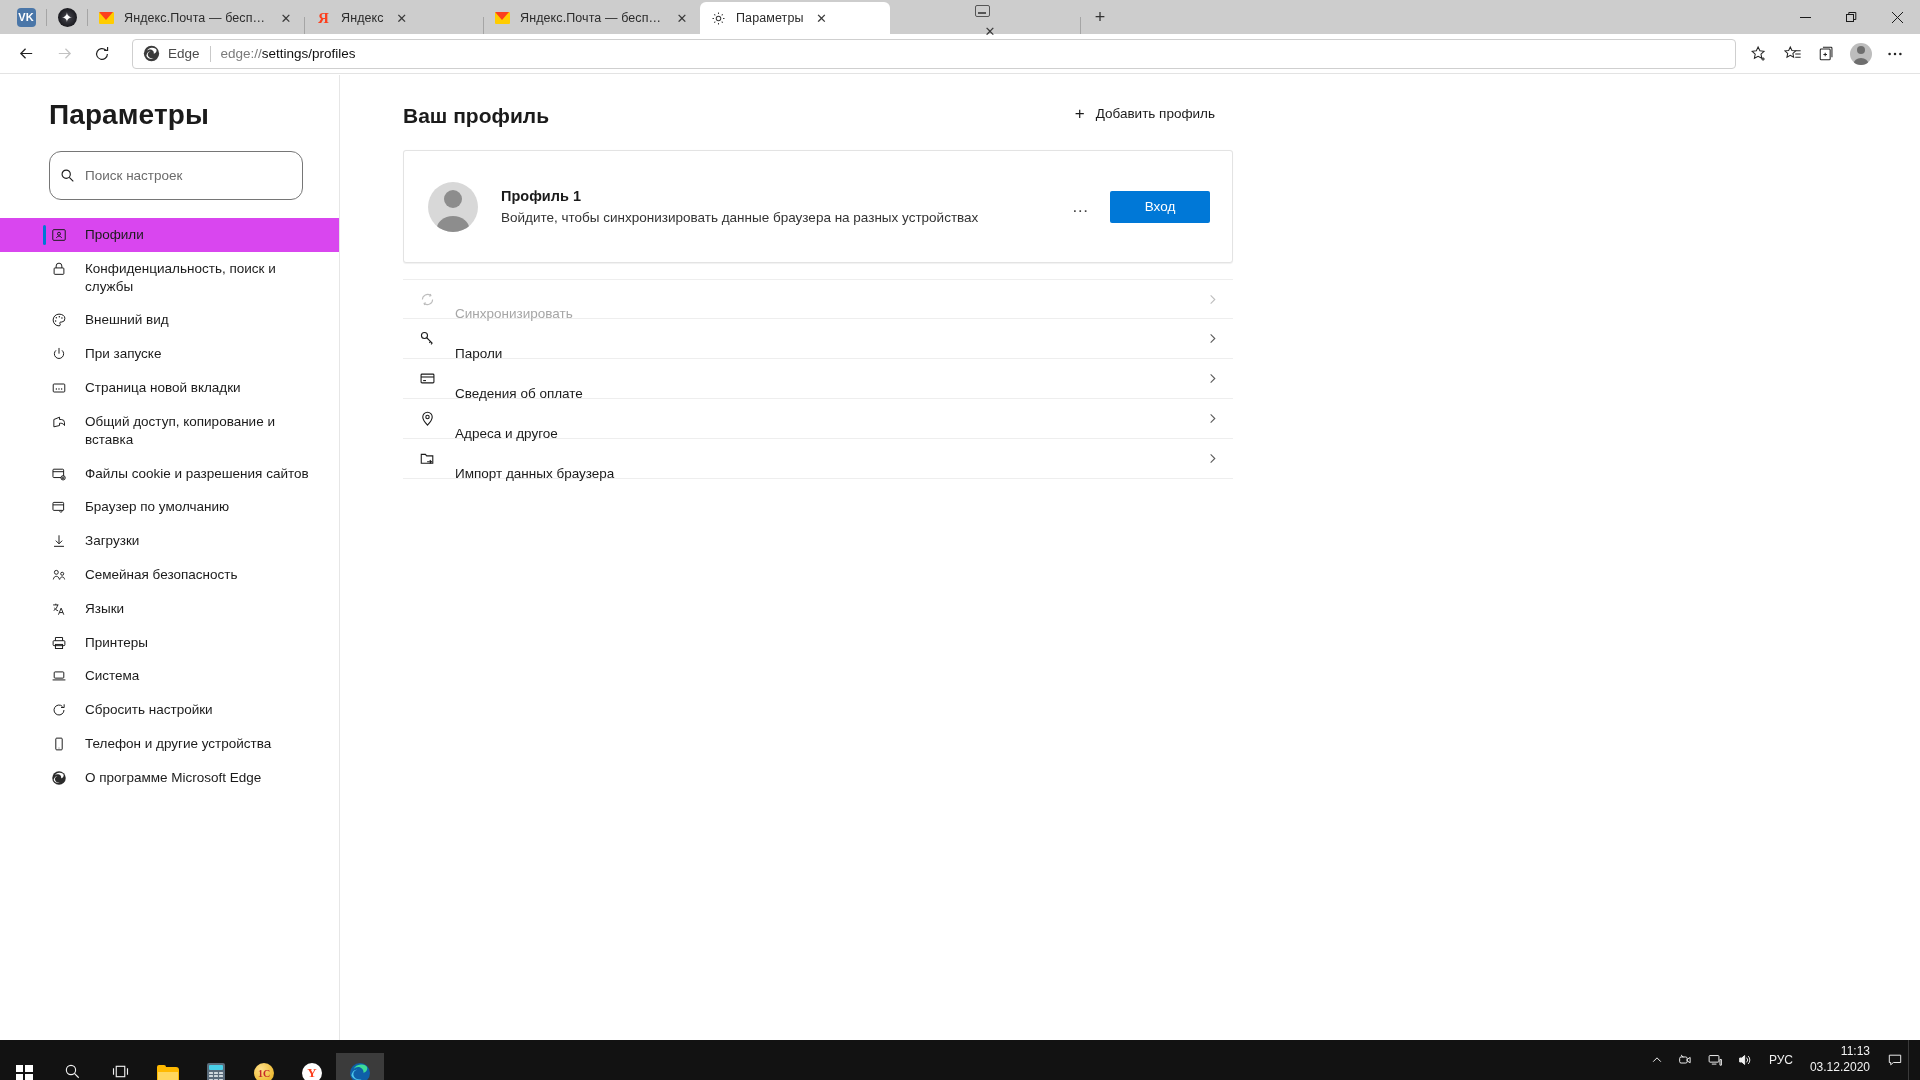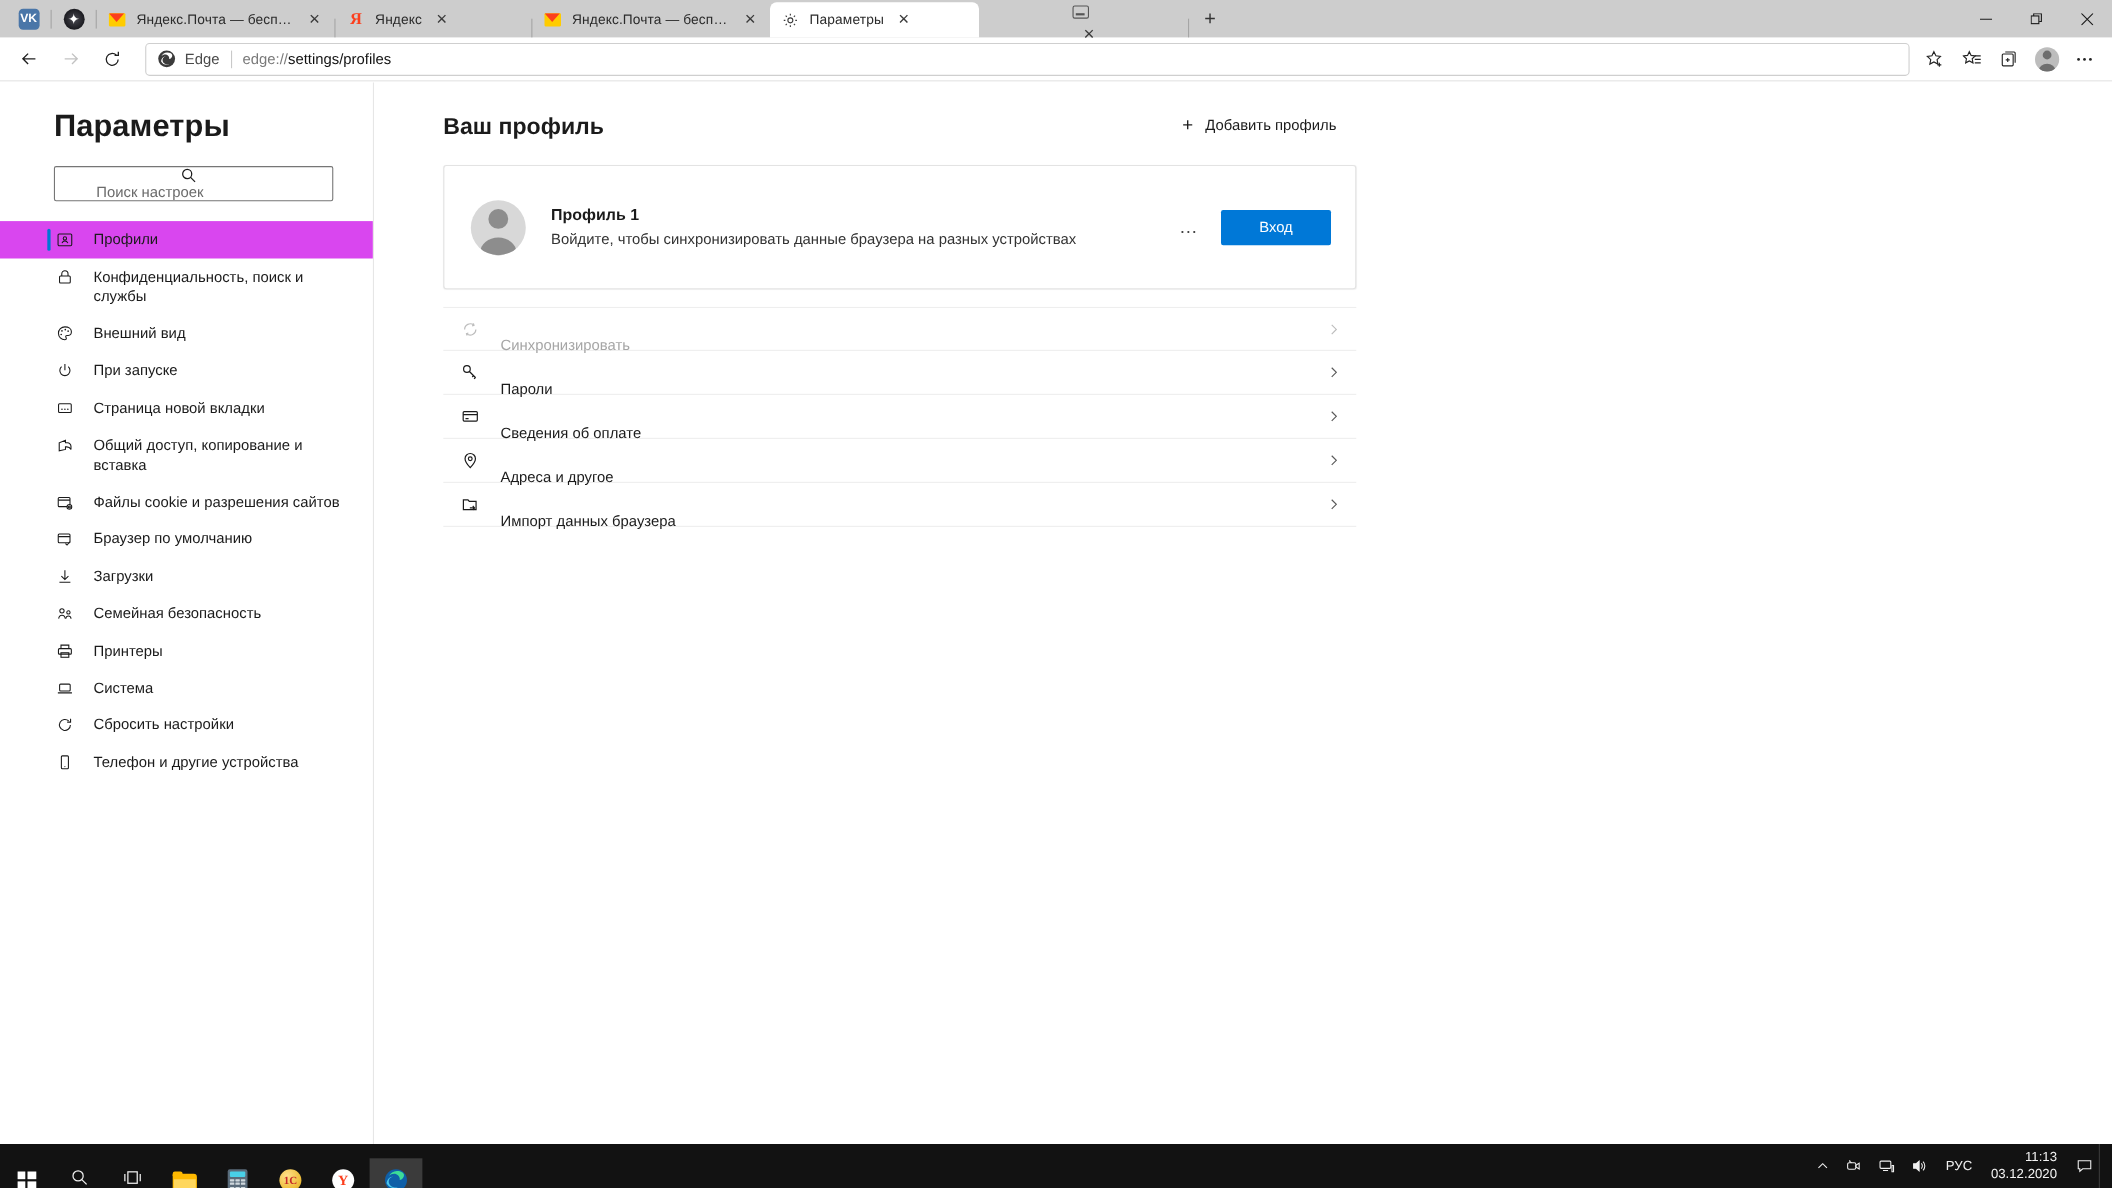--- a/index.html
+++ b/index.html
@@ -181,27 +181,26 @@
     border-right: 1px solid #e6e6e6;
     padding: 24px 0 0 0;
     overflow: hidden;
   }
   .settings-title {
     font-size: 28px; font-weight: 600; color: #1b1b1b;
     padding: 0 0 20px 49px; letter-spacing: .1px;
   }
   .searchbox {
     margin: 0 36px 0 49px;
-    height: 32px;
+    height: 49px;
     border: 1px solid #767676;
-    border-radius: 2px;
+    border-radius: 12px;
     display: flex; align-items: center;
     padding: 0 10px;
     background: #fff;
-    flex-direction: column;
   }
   .searchbox .sicon { color: #1b1b1b; margin-right: 10px; display: flex; }
   .searchbox input {
     border: 0; outline: 0; flex: 1;
     font-size: 13.5px; color: #1b1b1b;
     font-family: inherit; background: transparent;
   }
   .searchbox input::placeholder { color: #6b6b6b; }
 
   .navlist { margin-top: 18px; }
@@ -654,20 +653,29 @@
           <svg width="16" height="16" viewBox="0 0 18 18" fill="none" stroke="currentColor" stroke-width="1.05">
             <circle cx="6" cy="6" r="2.2"></circle>
             <path d="M2.6 14c.3-2.2 1.7-3.5 3.4-3.5s3.1 1.3 3.4 3.5"></path>
             <circle cx="12.6" cy="7.6" r="1.7"></circle>
             <path d="M9.9 14c.2-1.8 1.4-2.8 2.7-2.8s2.5 1 2.7 2.8"></path>
           </svg>
         </span>
         <span class="nlabel">Семейная безопасность</span>
       </div>
 
+      <div class="navitem">
+        <span class="nicon">
+          <svg width="16" height="16" viewBox="0 0 18 18" fill="none" stroke="currentColor" stroke-width="1.05">
+            <path d="M2.4 4.4h6M5.4 3v1.4M7.4 4.4c-.4 3-2 5-4.4 6.2M4 7.6c.9 1.9 2.3 3 4 3.4"></path>
+            <path d="M8.4 15.4l3-7.4 3 7.4M9.6 13h3.7"></path>
+          </svg>
+        </span>
+        <span class="nlabel">Языки</span>
+      </div>
 
       <div class="navitem">
         <span class="nicon">
           <svg width="16" height="16" viewBox="0 0 18 18" fill="none" stroke="currentColor" stroke-width="1.1">
             <path d="M5 6.4V2.8h8V6.4"></path>
             <rect x="2.4" y="6.4" width="13.2" height="5.6" rx="1"></rect>
             <rect x="5" y="10.6" width="8" height="4.6"></rect>
           </svg>
         </span>
         <span class="nlabel">Принтеры</span>
@@ -696,20 +704,30 @@
       <div class="navitem">
         <span class="nicon">
           <svg width="16" height="16" viewBox="0 0 18 18" fill="none" stroke="currentColor" stroke-width="1.1">
             <rect x="5.4" y="2.4" width="7.2" height="13.2" rx="1"></rect>
             <circle cx="9" cy="13.4" r=".55" fill="currentColor" stroke="none"></circle>
           </svg>
         </span>
         <span class="nlabel">Телефон и другие устройства</span>
       </div>
 
+      <div class="navitem">
+        <span class="nicon">
+          <svg width="16" height="16" viewBox="0 0 18 18">
+            <circle cx="9" cy="9" r="7.6" fill="#2b2b2b"></circle>
+            <path d="M3 11.3c1.4 2.9 4.7 4.1 7.5 2.9-2.9.5-5.5-.9-6-3.2-.4-2 .9-3.7 2.8-4-2.2-.4-4 1.8-4.3 4.3z" fill="#fff"></path>
+            <path d="M9.4 3.1c-2.3.1-4.3 1.4-5.2 3.3 1.2-1.4 3.2-1.9 5-1.2 1.6.7 2.6 2.3 2.2 4 1.7-.3 2.9-1.7 2.9-3.4 0-1.6-2.2-2.8-4.9-2.7z" fill="#fff"></path>
+          </svg>
+        </span>
+        <span class="nlabel">О программе Microsoft Edge</span>
+      </div>
 
     </div>
   </div>
 
   <div class="main">
     <div class="main-inner">
 
       <div class="main-head">
         <div class="main-title">Ваш профиль</div>
         <div class="add-profile">

